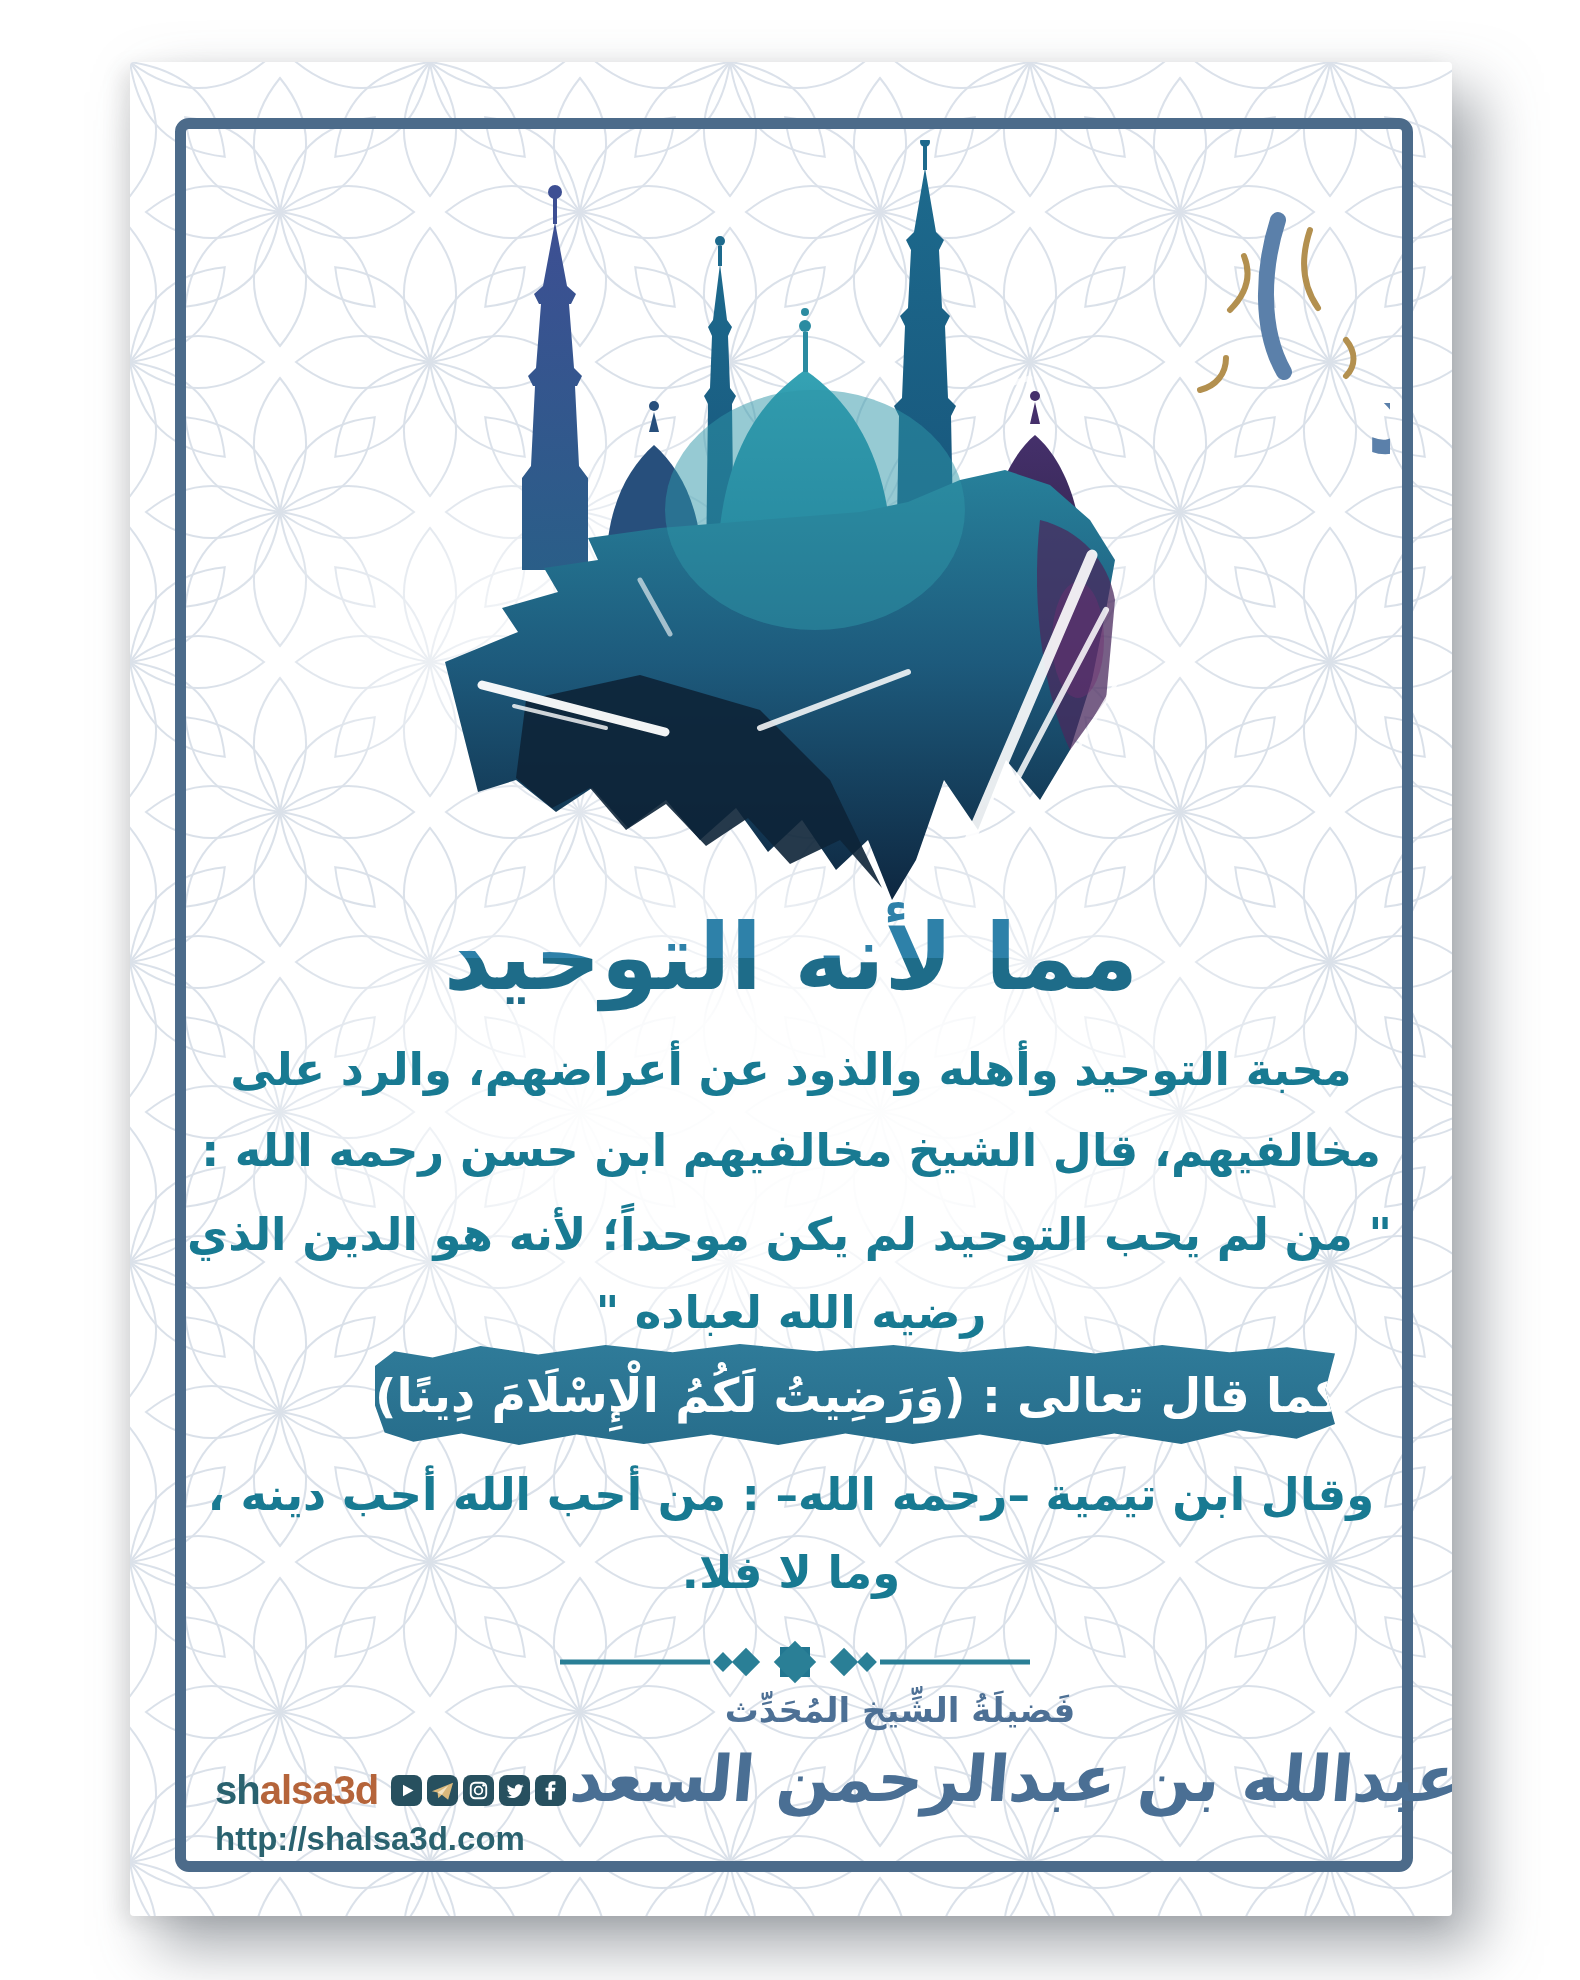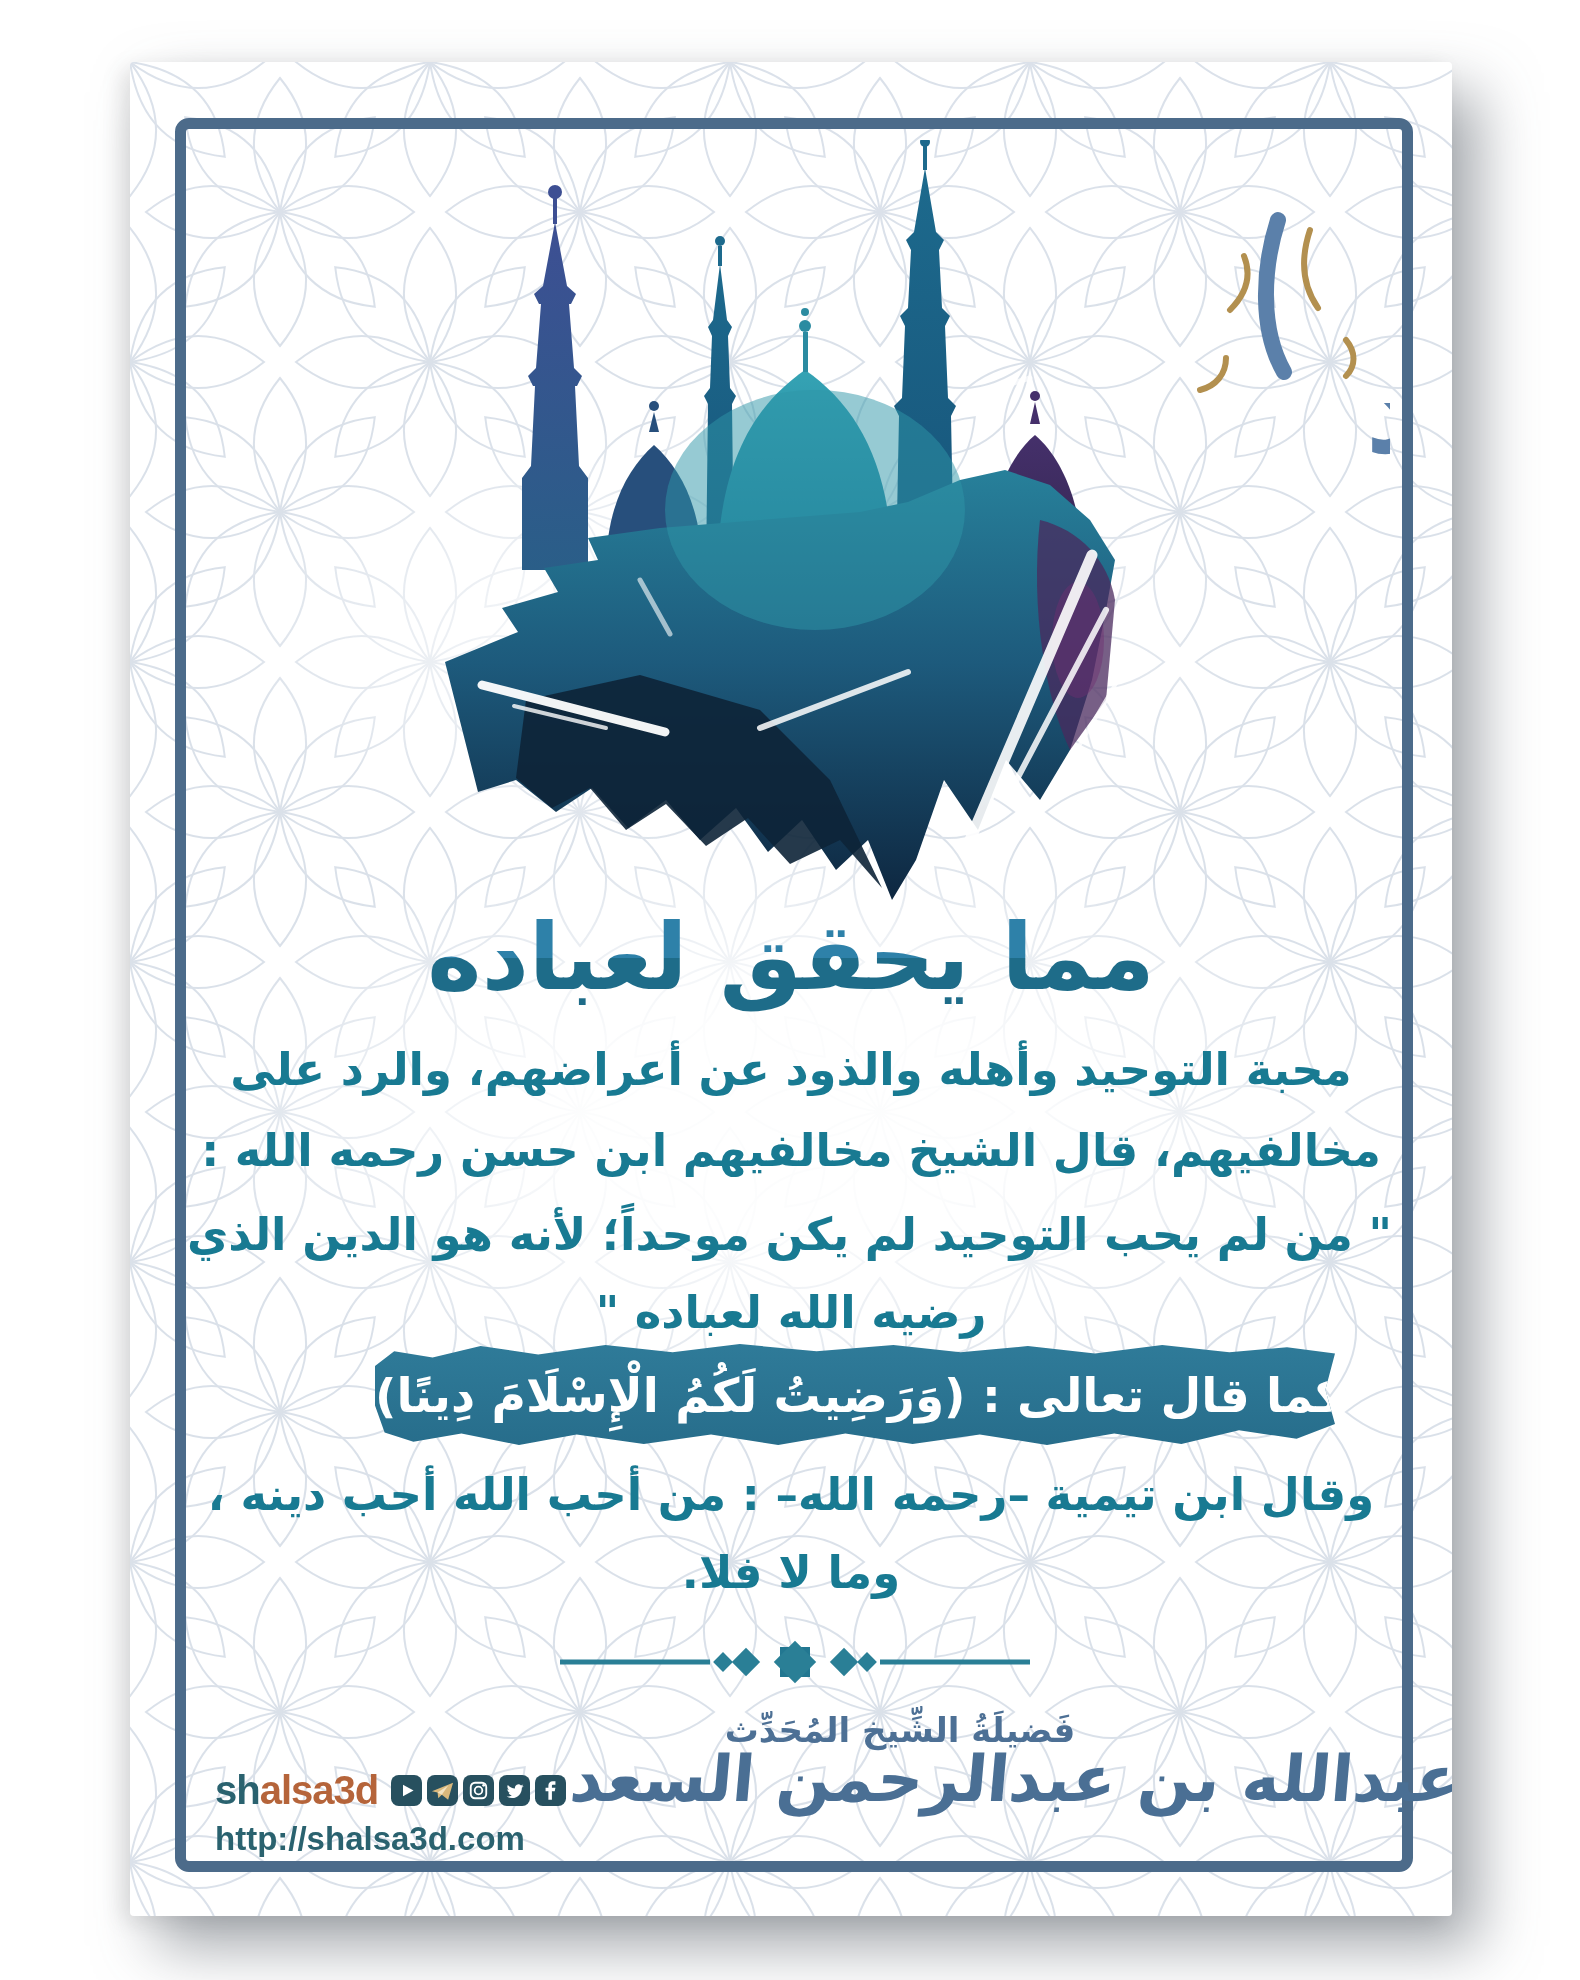--- a/index.html
+++ b/index.html
@@ -42,21 +42,21 @@
   .band{
     position:absolute;left:245px;top:1281px;width:960px;height:104px;
     background:linear-gradient(180deg,#2f7b99 0%,#276d8b 100%);
     display:flex;align-items:center;
     clip-path:polygon(0% 22%,2% 8%,6% 14%,11% 3%,17% 11%,24% 2%,31% 9%,38% 1%,46% 8%,54% 2%,61% 9%,68% 3%,75% 10%,82% 2%,89% 9%,95% 4%,100% 10%,99% 45%,100% 78%,96% 92%,90% 84%,84% 97%,77% 87%,70% 98%,63% 88%,56% 97%,49% 87%,42% 98%,35% 88%,28% 97%,21% 88%,15% 98%,9% 87%,4% 95%,1% 86%,0% 60%);
   }
   .band-text{color:#ffffff;font-size:47px;font-weight:bold;direction:rtl;white-space:nowrap;}
   .divider{position:absolute;left:430px;top:1578px;width:470px;height:44px;}
   .sheikh-label{
     position:absolute;left:425px;top:1628px;width:690px;text-align:center;direction:rtl;
-    font-size:34px;font-weight:bold;color:#4d7095;white-space:nowrap;margin-top:20px;
+    font-size:34px;font-weight:bold;color:#4d7095;white-space:nowrap;
   }
   .signature{
     position:absolute;left:460px;top:1680px;width:870px;text-align:center;direction:rtl;
     font-size:64px;font-weight:bold;color:#4a6f94;white-space:nowrap;
     transform:skewX(-5deg);letter-spacing:-2px;
   }
   .brand-row{position:absolute;left:85px;top:1706px;display:flex;align-items:center;gap:13px;}
   .brand{font-family:"Liberation Sans",sans-serif;font-size:40px;font-weight:bold;letter-spacing:-1px;}
   .brand .p1{color:#2a626f}
   .brand .p2{color:#b5643a}
@@ -173,21 +173,21 @@
     <g stroke="#b3904f" stroke-width="6" fill="none" stroke-linecap="round">
       <path d="M150 40 C140 70 142 95 158 118"></path>
       <path d="M70 120 C86 104 92 86 84 66"></path>
       <path d="M40 200 C56 196 66 184 66 168"></path>
       <path d="M186 150 C196 162 196 176 186 186"></path>
     </g>
     <path d="M118 30 C102 80 100 140 124 182" stroke="#5b80aa" stroke-width="16" fill="none" stroke-linecap="round"></path>
     <text x="205" y="262" text-anchor="end" font-size="118" font-weight="bold" fill="#5b80aa" font-family="DejaVu Sans, sans-serif" direction="rtl">سعد</text>
   </svg>
 
-  <div class="page-title">مما يحقق لعباده</div>
+  <div class="page-title">مما لأنه التوحيد</div>
 
   <div class="body-line l1">محبة التوحيد وأهله والذود عن أعراضهم، والرد على</div>
   <div class="body-line l2">مخالفيهم، قال الشيخ مخالفيهم ابن حسن رحمه الله :</div>
   <div class="body-line l3">" من لم يحب التوحيد لم يكن موحداً؛ لأنه هو الدين الذي</div>
   <div class="body-line l4">رضيه الله لعباده "</div>
 
   <div class="band">
     <div class="band-text">كما قال تعالى : (وَرَضِيتُ لَكُمُ الْإِسْلَامَ دِينًا)</div>
   </div>
 

